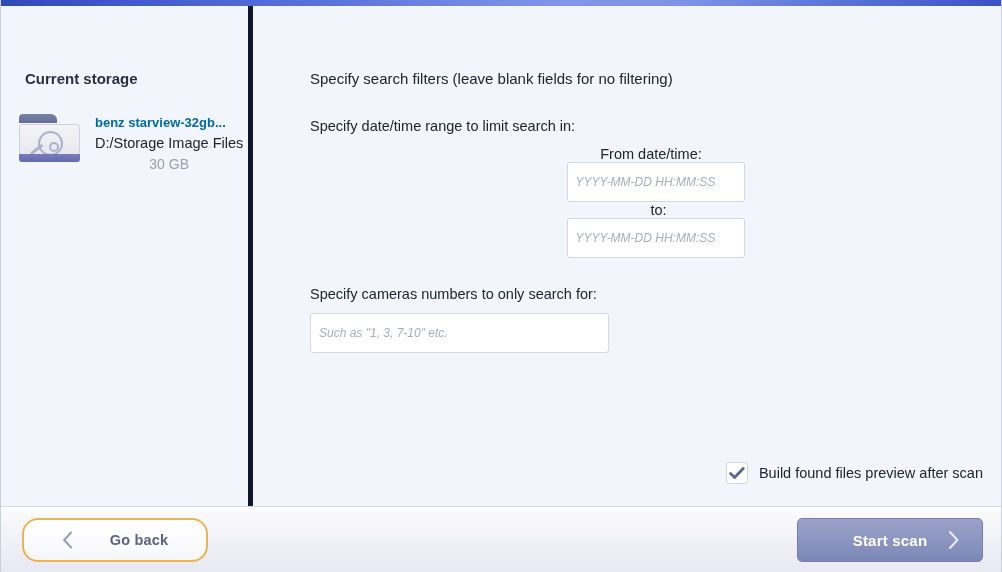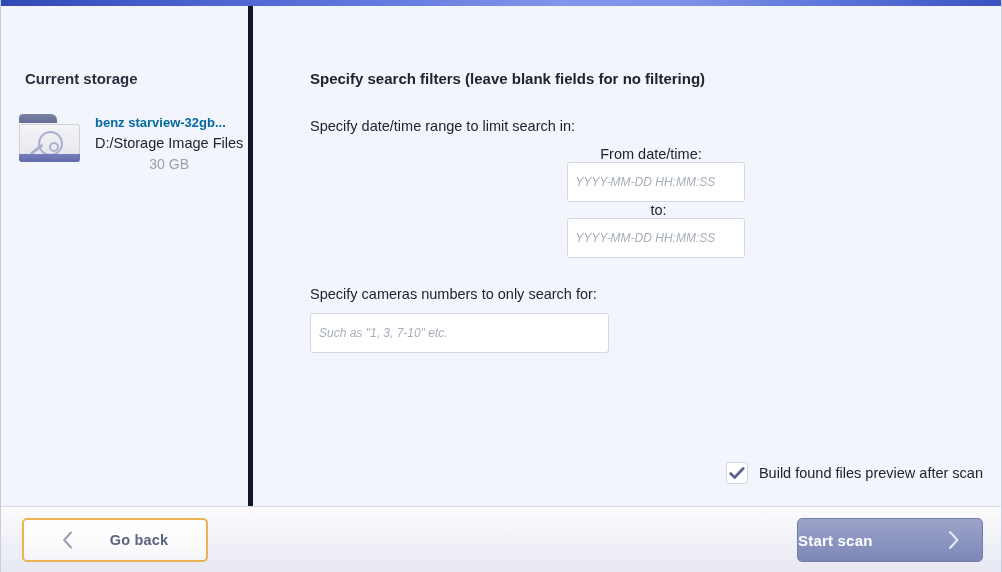--- a/index.html
+++ b/index.html
@@ -219,21 +219,21 @@
     flex: 1 1 auto;
     position: relative;
     background: #f2f5fc;
     padding: 0 0 0 57px;
     min-width: 0;
   }
 
   .section-title {
     margin-top: 64px;
     font-size: 15px;
-    font-weight: bold;
+    font-weight: normal;
     color: #20242f;
   }
 
   .field-label {
     font-size: 14.5px;
     color: #20242f;
   }
 
   .group-1 { margin-top: 31px; }
 
@@ -313,21 +313,21 @@
 
   .btn-back {
     position: absolute;
     left: 21px;
     top: 11px;
     width: 186px;
     height: 44px;
     background: linear-gradient(to bottom, #ffffff 0%, #fbfbfd 60%, #f4f5f9 100%);
     border: 2px solid #edb champ;
     border: 2px solid #eab354;
-    border-radius: 5px;
+    border-radius: 16px;
     display: flex;
     align-items: center;
     justify-content: center;
     gap: 36px;
     cursor: pointer;
   }
   .btn-back .label {
     font-size: 14.5px;
     font-weight: bold;
     color: #5b6480;
@@ -339,20 +339,21 @@
     position: absolute;
     right: 18px;
     top: 11px;
     width: 186px;
     height: 44px;
     background: linear-gradient(to bottom, #9aa2c8 0%, #8e97c2 45%, #7d87b6 100%);
     border: 1px solid #737ead;
     border-radius: 5px;
     display: flex;
     align-items: center;
+    justify-content: center;
     cursor: pointer;
     position: absolute;
   }
   .btn-scan .label {
     font-size: 15px;
     font-weight: bold;
     color: #ffffff;
     letter-spacing: 0.2px;
   }
   .btn-scan .chev-r {

